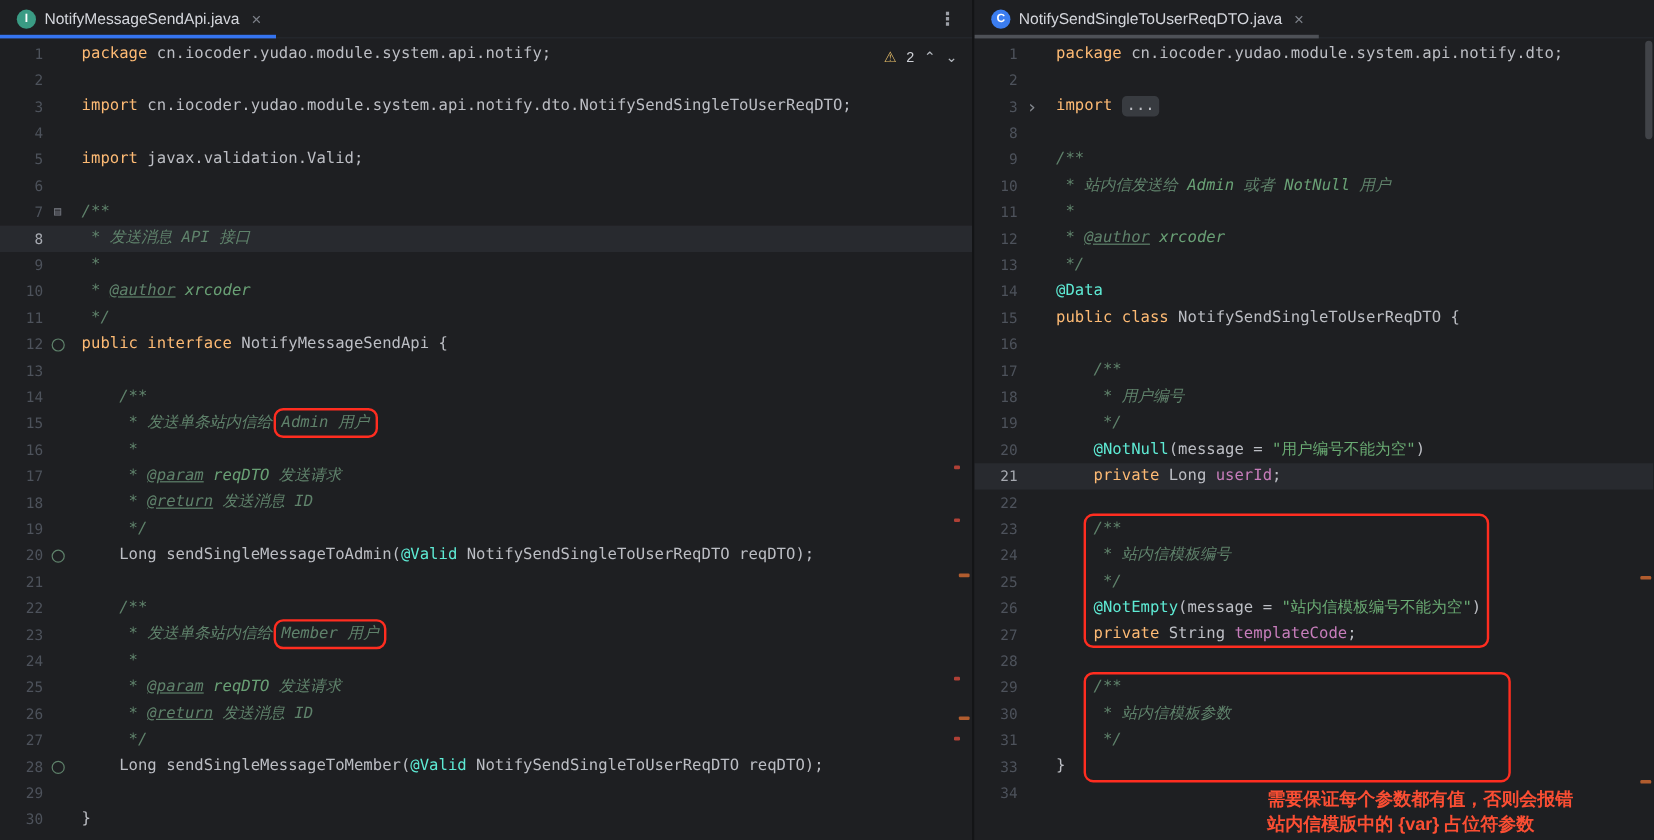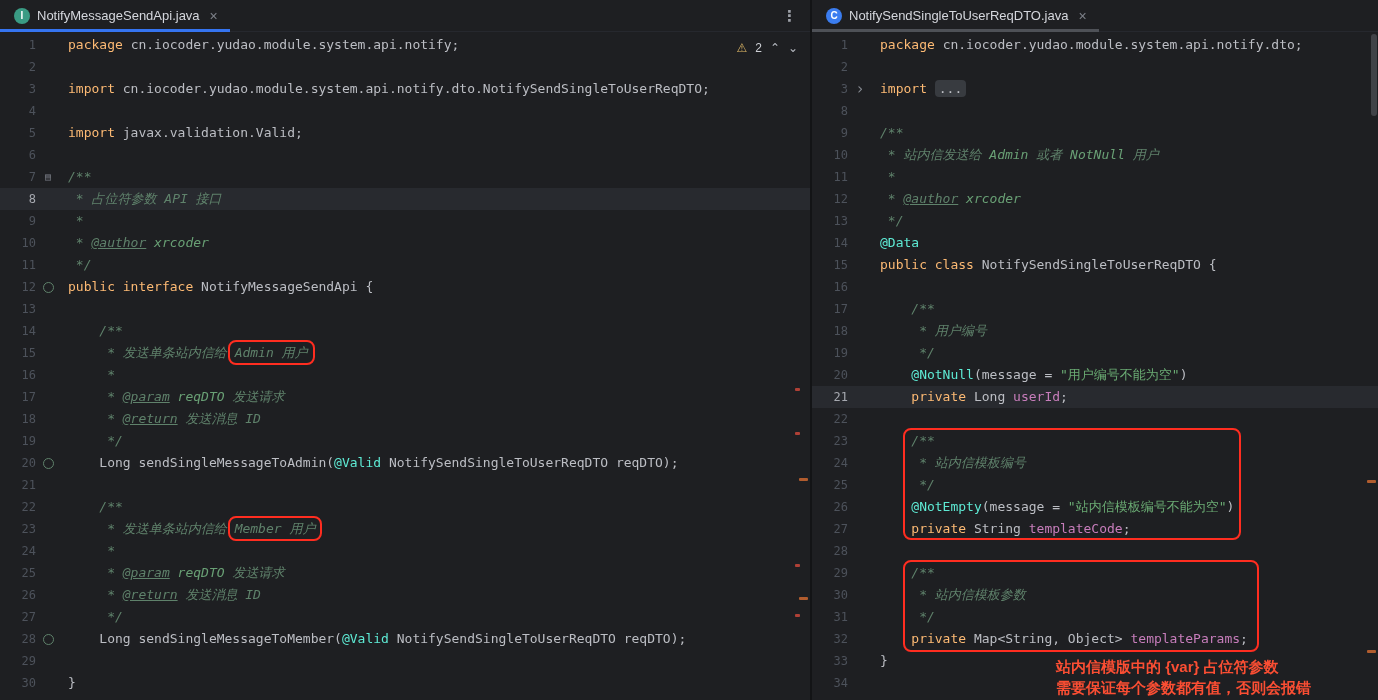--- a/index.html
+++ b/index.html
@@ -122,21 +122,21 @@
             <span class="codetext"></span>
           </div>
           <div class="row">
             <span class="lnum">7</span>
             <span class="gicon ic-docview"></span>
             <span class="codetext"><span class="tk-doc">/**</span></span>
           </div>
           <div class="row hl">
             <span class="lnum">8</span>
             <span class="gicon"></span>
-            <span class="codetext"><span class="tk-doc"> * 占位符参数 API 接口</span></span>
+            <span class="codetext"><span class="tk-doc"> * 发送消息 API 接口</span></span>
           </div>
           <div class="row">
             <span class="lnum">9</span>
             <span class="gicon"></span>
             <span class="codetext"><span class="tk-doc"> *</span></span>
           </div>
           <div class="row">
             <span class="lnum">10</span>
             <span class="gicon"></span>
             <span class="codetext"><span class="tk-doc"> * </span><span class="tk-doctag">@author</span><span class="tk-docit"> xrcoder</span></span>
@@ -400,42 +400,37 @@
             <span class="lnum">30</span>
             <span class="gicon"></span>
             <span class="codetext"><span class="tk-doc">     * 站内信模板参数</span></span>
           </div>
           <div class="row">
             <span class="lnum">31</span>
             <span class="gicon"></span>
             <span class="codetext"><span class="tk-doc">     */</span></span>
           </div>
           <div class="row">
-            <span class="lnum">32</span>
-            <span class="gicon"></span>
-            <span class="codetext"><span class="tk-pl">    </span><span class="tk-kw">private </span><span class="tk-pl">Map&lt;String, Object&gt; </span><span class="tk-field">templateParams</span><span class="tk-pl">;</span></span>
-          </div>
-          <div class="row">
             <span class="lnum">33</span>
             <span class="gicon"></span>
             <span class="codetext"><span class="tk-pl">}</span></span>
           </div>
           <div class="row">
             <span class="lnum">34</span>
             <span class="gicon"></span>
             <span class="codetext"></span>
           </div>
         </div>
 
       <div class="rbox rbox1"></div>
       <div class="rbox rbox2"></div>
 
       <div class="note">
+        <div>需要保证每个参数都有值，否则会报错</div>
         <div>站内信模版中的 {var} 占位符参数</div>
-        <div>需要保证每个参数都有值，否则会报错</div>
       </div>
 
       <div class="thumb"></div>
       <div class="tick-o" style="top:448px"></div>
       <div class="tick-o" style="top:618px"></div>
     </div>
   </section>
 
 </div>
 

